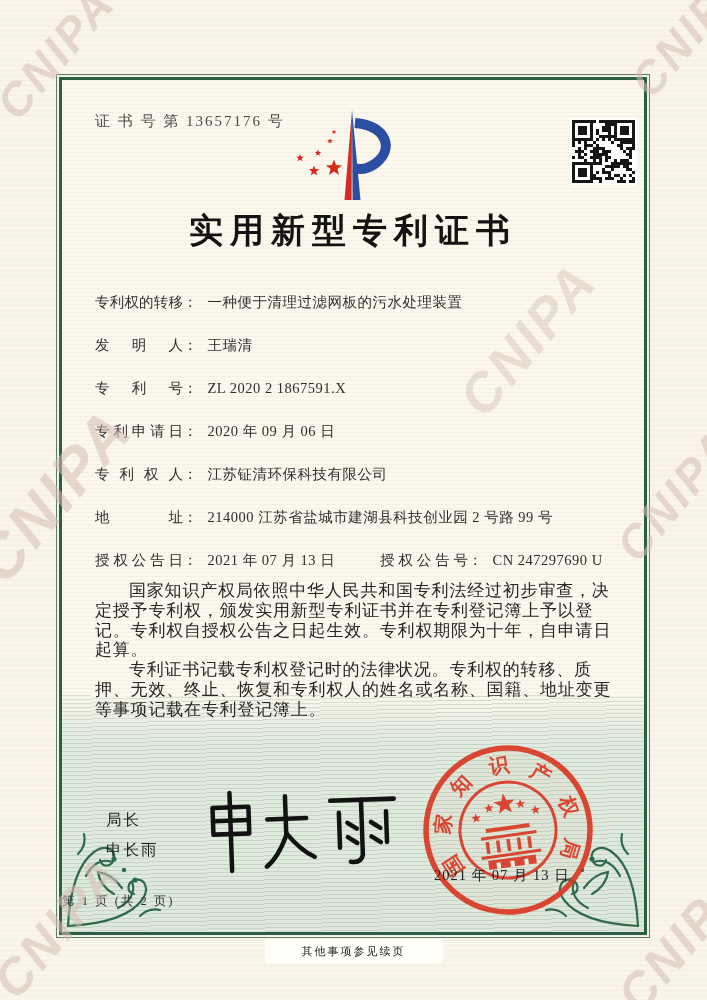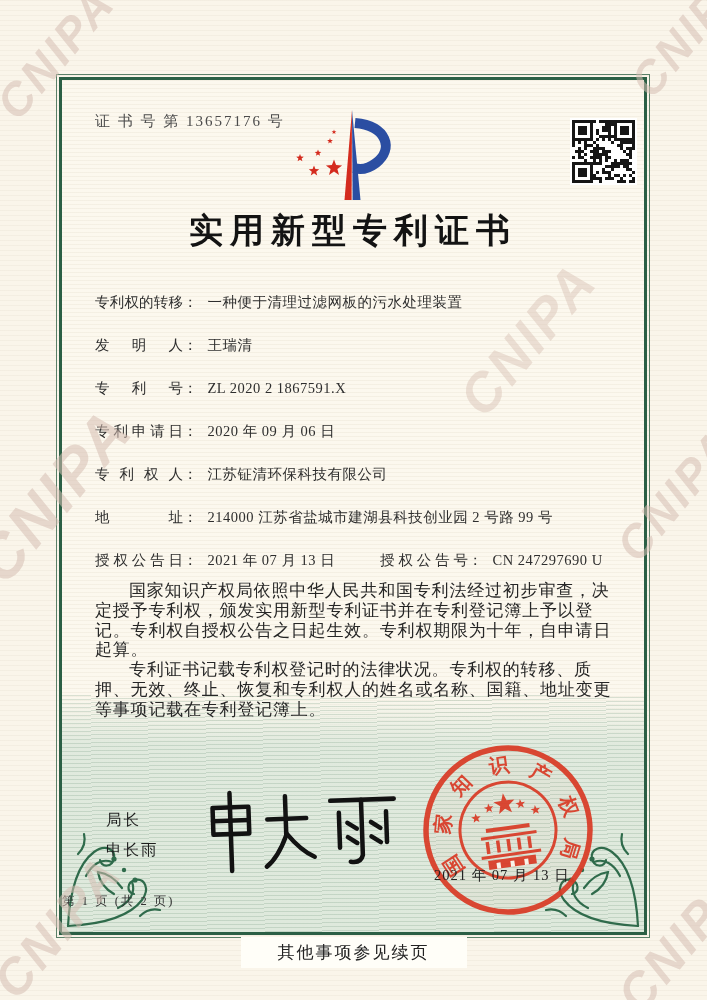--- a/index.html
+++ b/index.html
@@ -62,21 +62,21 @@
   .signer-title{left:44px;top:730px;font-size:15.5px;color:#1e1e1e;letter-spacing:2px;text-align:right;}
   .signer-name{left:44px;top:760px;font-size:15.5px;color:#1e1e1e;letter-spacing:2px;}
   .signature{left:138px;top:702px;width:205px;height:95px;}
   .sealwrap{left:356px;top:660px;width:180px;height:180px;transform:rotate(-8deg);opacity:.93;}
   .sealdate{left:372px;top:786px;width:180px;font-size:14.5px;letter-spacing:1px;color:#222;z-index:4;}
   .pageinfo{left:0;right:0;top:813px;font-size:12.5px;color:#333;letter-spacing:2px;}
   .flourish{position:absolute;bottom:2px;width:112px;height:112px;}
   .fl-r{right:2px;}
   .fl-l{left:2px;transform:scaleX(-1);}
   .footer{position:absolute;left:0;right:0;top:941px;text-align:center;z-index:3;}
-  .footer span{background:#FFFEF8;padding:6px 37px;font-size:17px;letter-spacing:2px;color:#222;}
+  .footer span{background:#FFFEF8;padding:6px 37px;font-size:11px;letter-spacing:2px;color:#222;}
   #seal-ring-text text{font-size:20px;font-weight:bold;fill:#D93B26;font-family:"Liberation Serif",serif;}
 </style>
 </head>
 <body>
 
 <div class="wm wm1">CNIPA</div>
 <div class="wm wm2">CNIPA</div>
 <div class="wm wm3">CNIPA</div>
 <div class="wm wm4">CNIPA</div>
 <div class="wm wm5">CNIPA</div>

